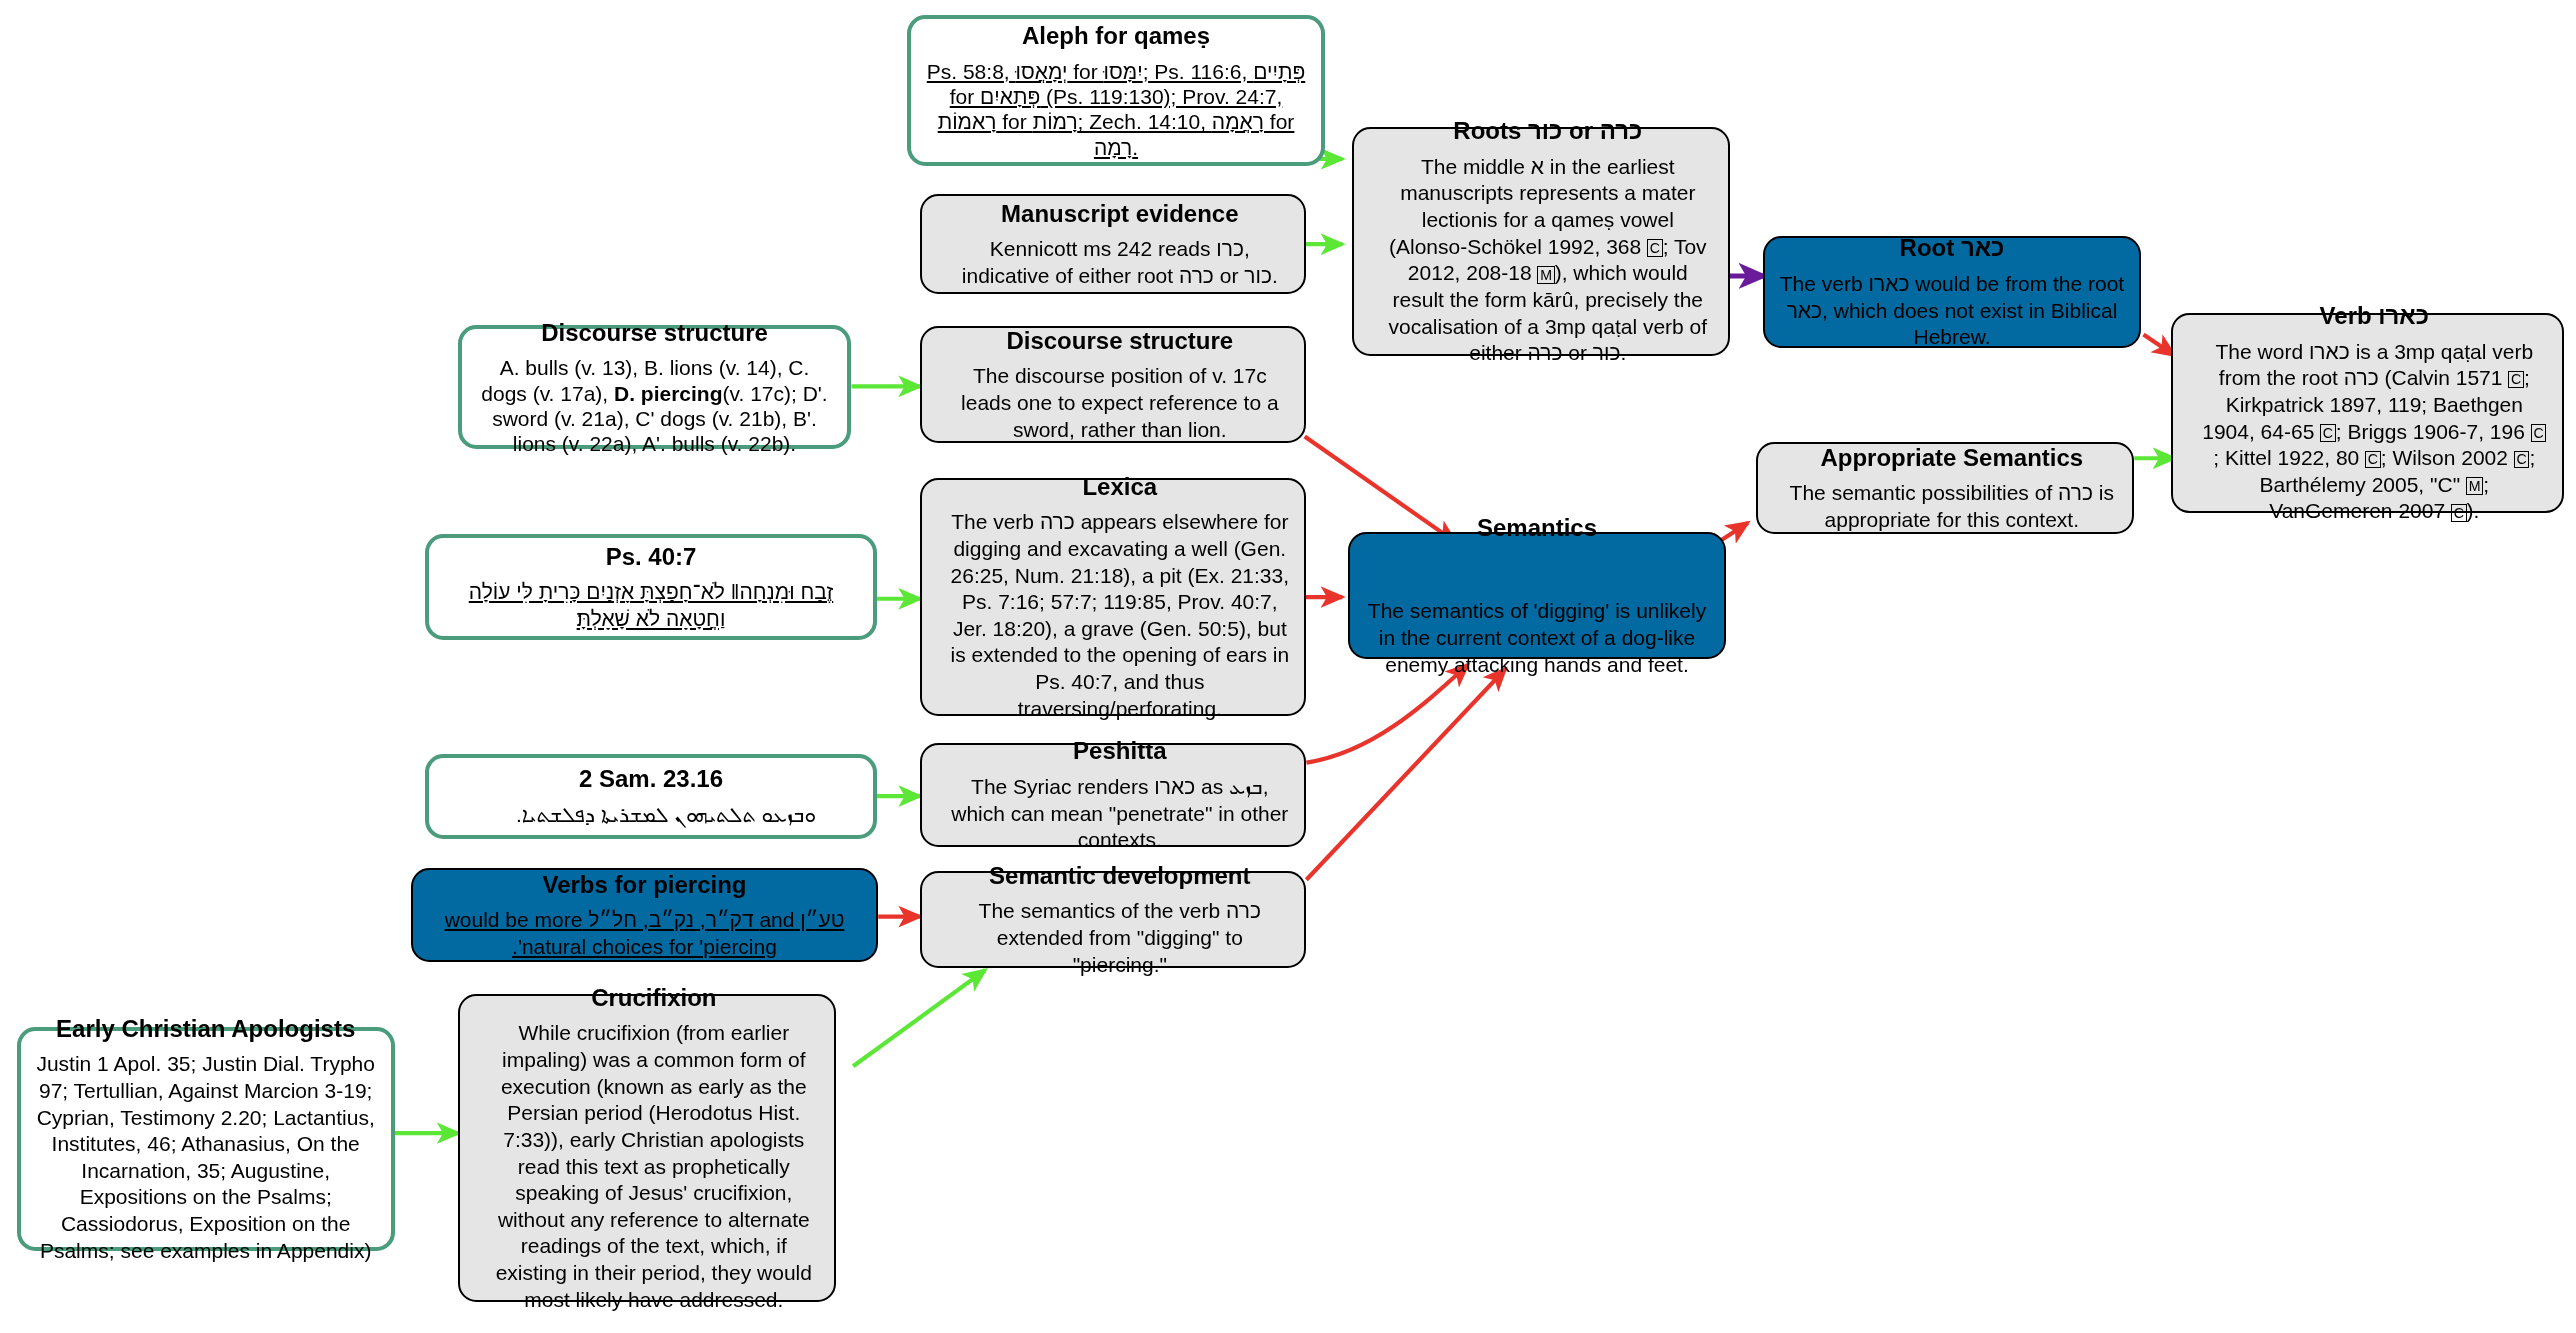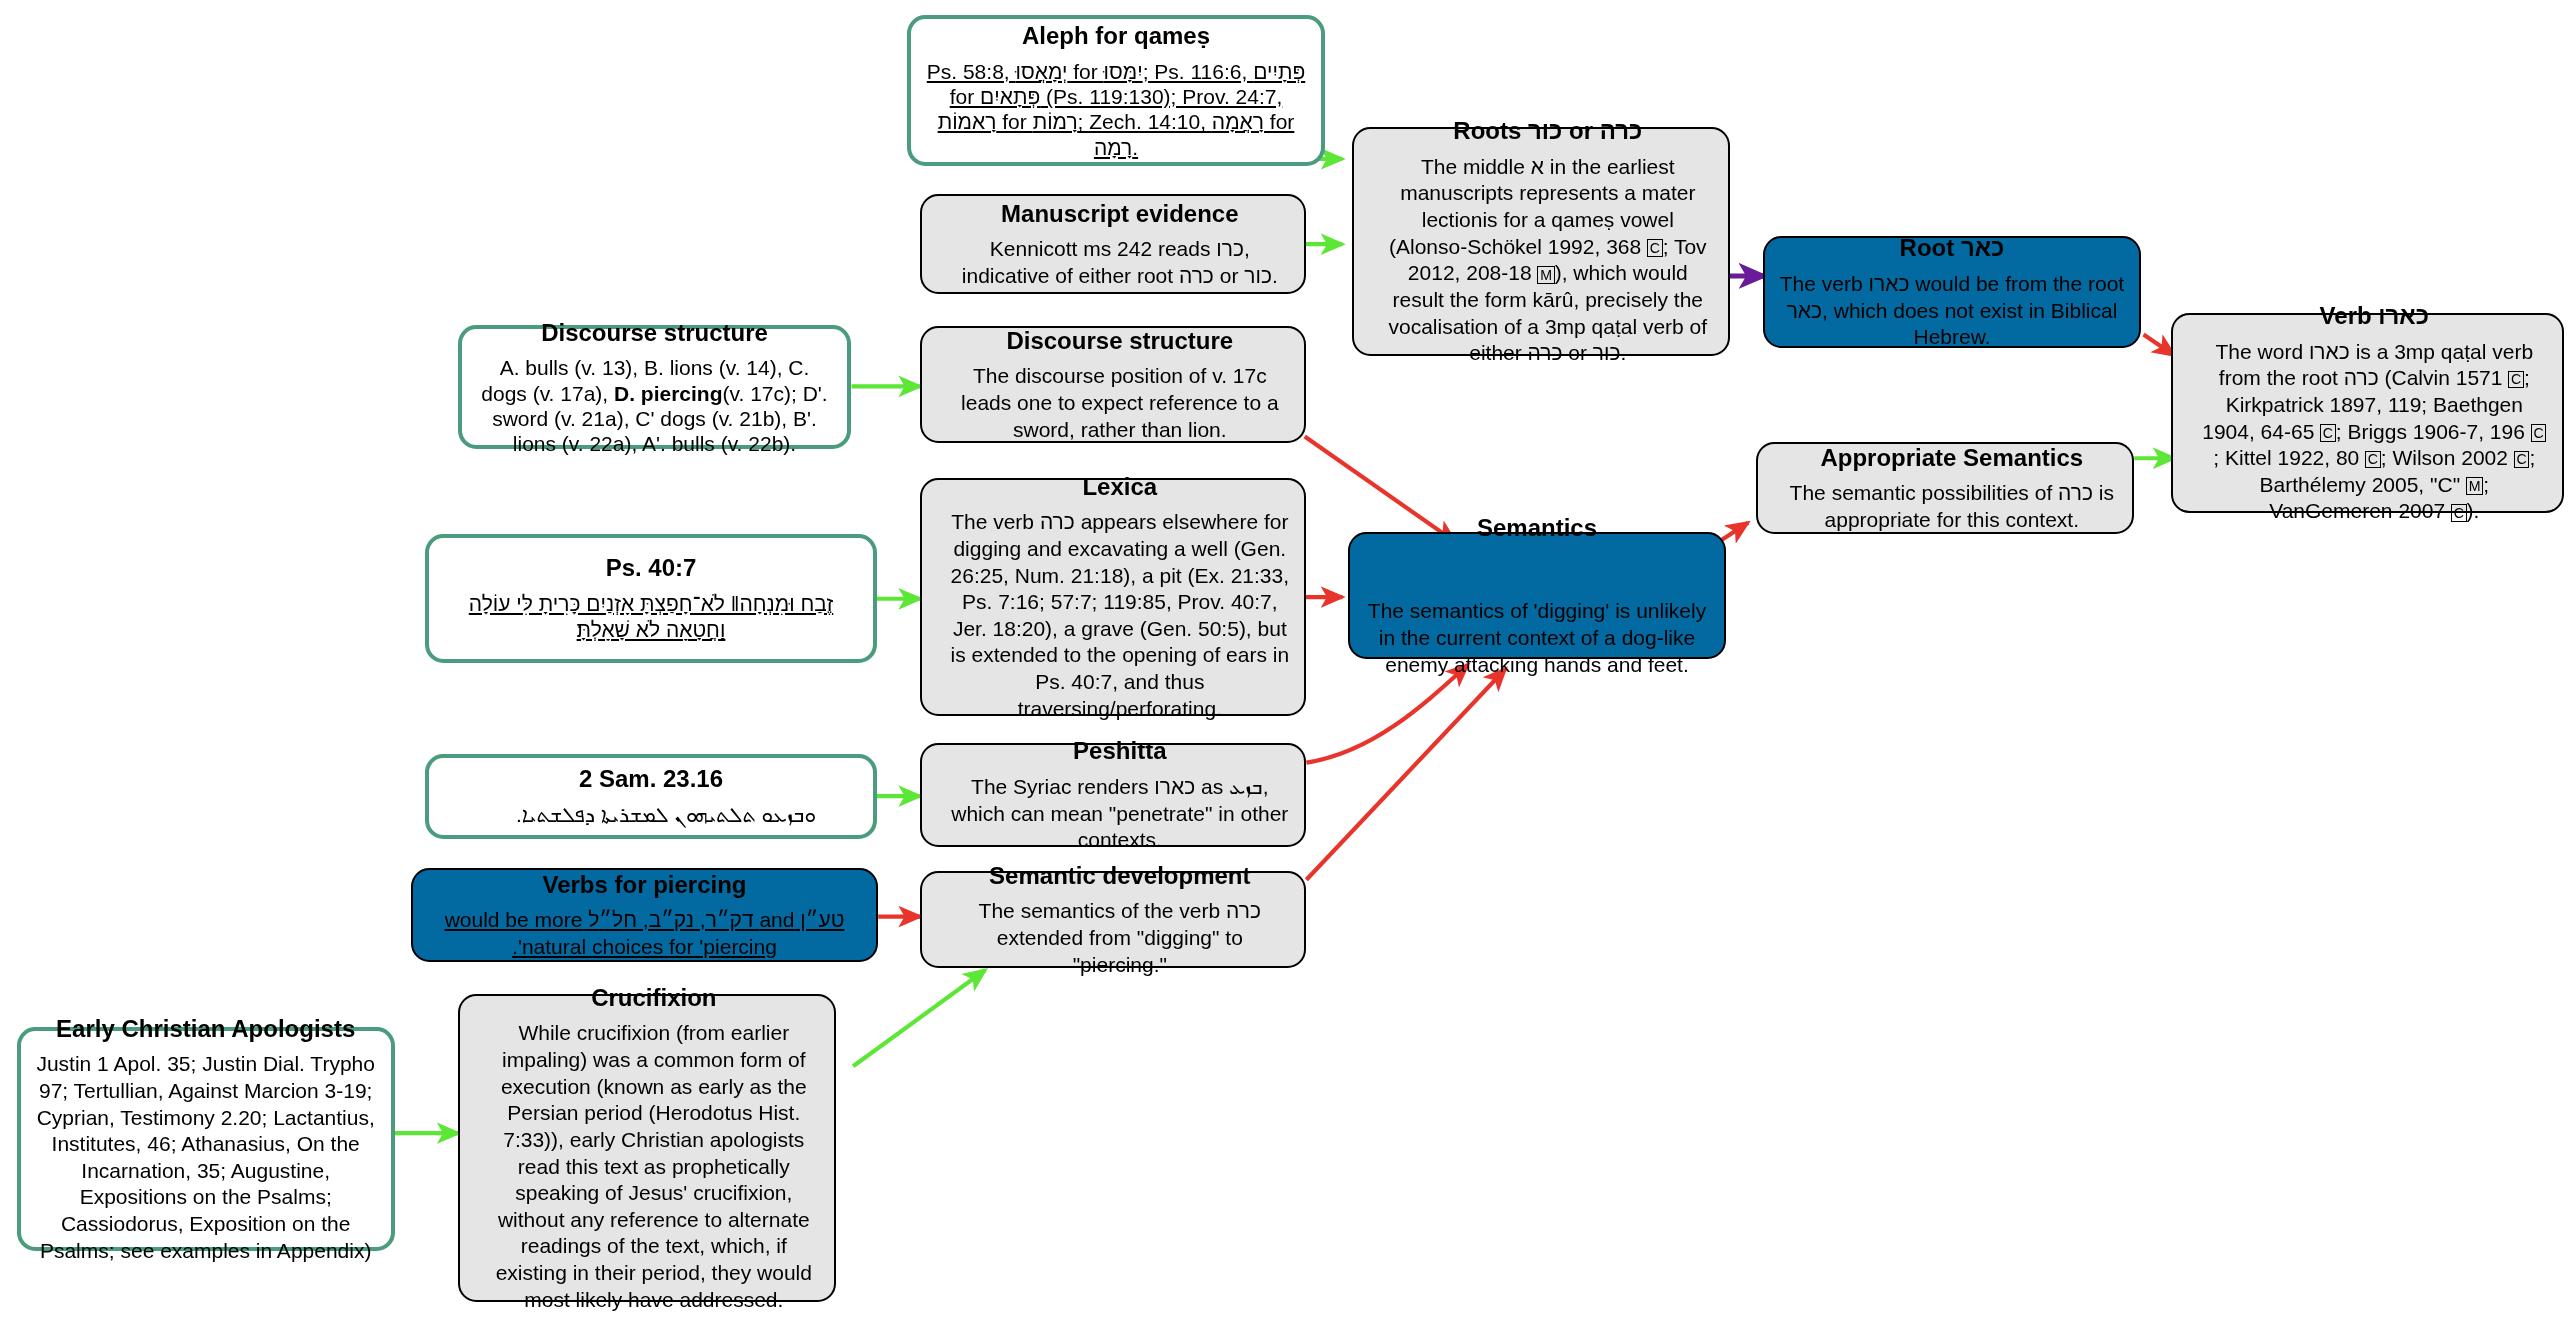--- a/index.html
+++ b/index.html
@@ -154,21 +154,21 @@
     <div class="body">
       <span>A. bulls (v. 13), B. lions (v. 14), C. dogs (v. 17a), </span><span class="b">D. piercing</span><span>(v. 17c); D'. sword (v. 21a), C' dogs (v. 21b), B'. lions (v. 22a), A'. bulls (v. 22b).</span>
     </div>
   </div>
 
   <div class="node n-green" style="left:920px; top:326px; width:386px; height:117px;">
     <div class="title">Discourse structure</div>
     <div class="body">The discourse position of v. 17c leads one to expect reference to a sword, rather than lion.</div>
   </div>
 
-  <div class="node n-white" style="left:425px; top:534px; width:452px; height:129px;">
+  <div class="node n-white" style="left:425px; top:534px; width:452px; height:106px;">
     <div class="title">Ps. 40:7</div>
     <div class="body hebrew">זֶבַח וּמִנְחָה‖ לֹא־חָפַצְתָּ אָזְנַיִם כָּרִיתָ לִּי עוֹלָה וַחֲטָאָה לֹא שָׁאָלְתָּ׃</div>
   </div>
 
   <div class="node n-green" style="left:920px; top:478px; width:386px; height:238px;">
     <div class="title">Lexica</div>
     <div class="body">The verb כרה appears elsewhere for digging and excavating a well (Gen. 26:25, Num. 21:18), a pit (Ex. 21:33, Ps. 7:16; 57:7; 119:85, Prov. 40:7, Jer. 18:20), a grave (Gen. 50:5), but is extended to the opening of ears in Ps. 40:7, and thus traversing/perforating.</div>
   </div>
 
   <div class="node n-white" style="left:425px; top:754px; width:452px; height:85px;">

